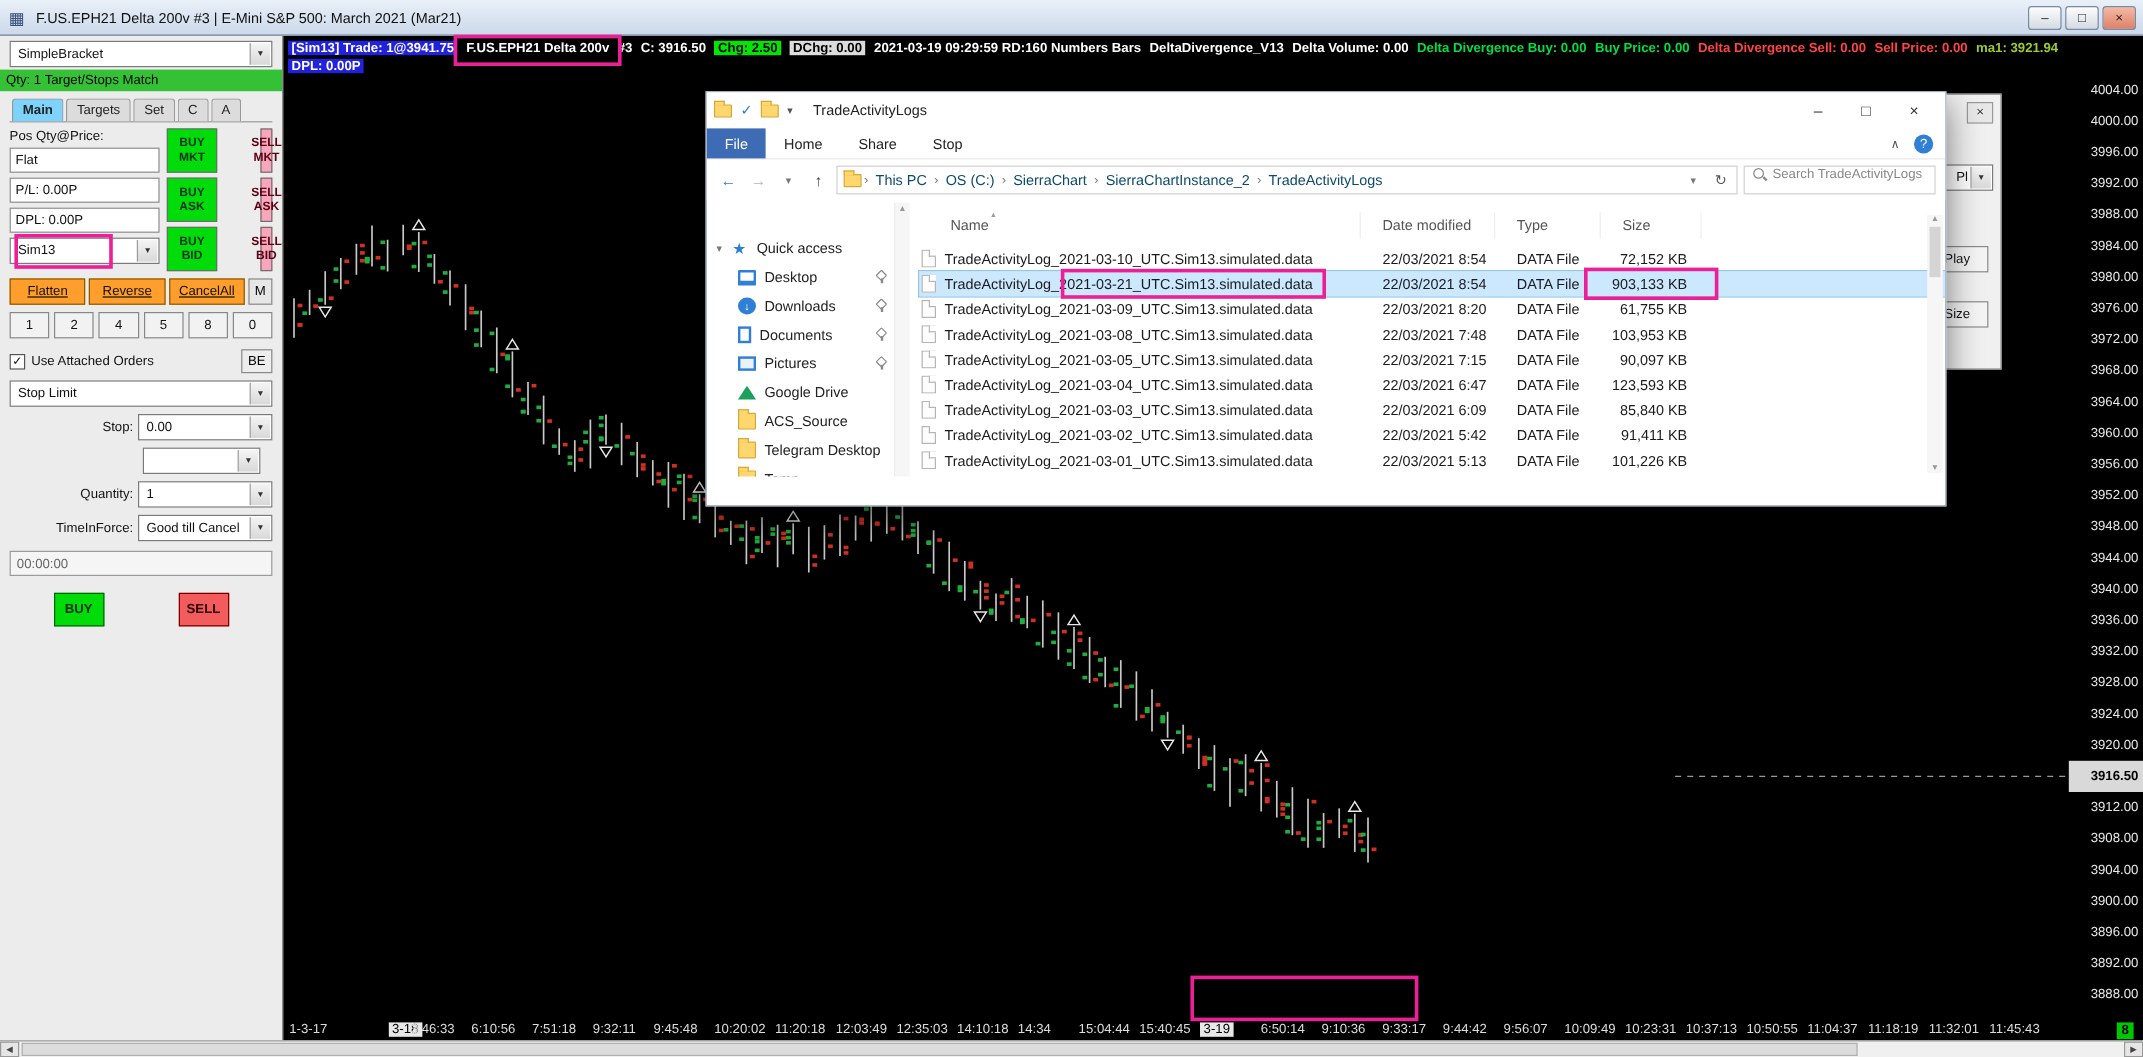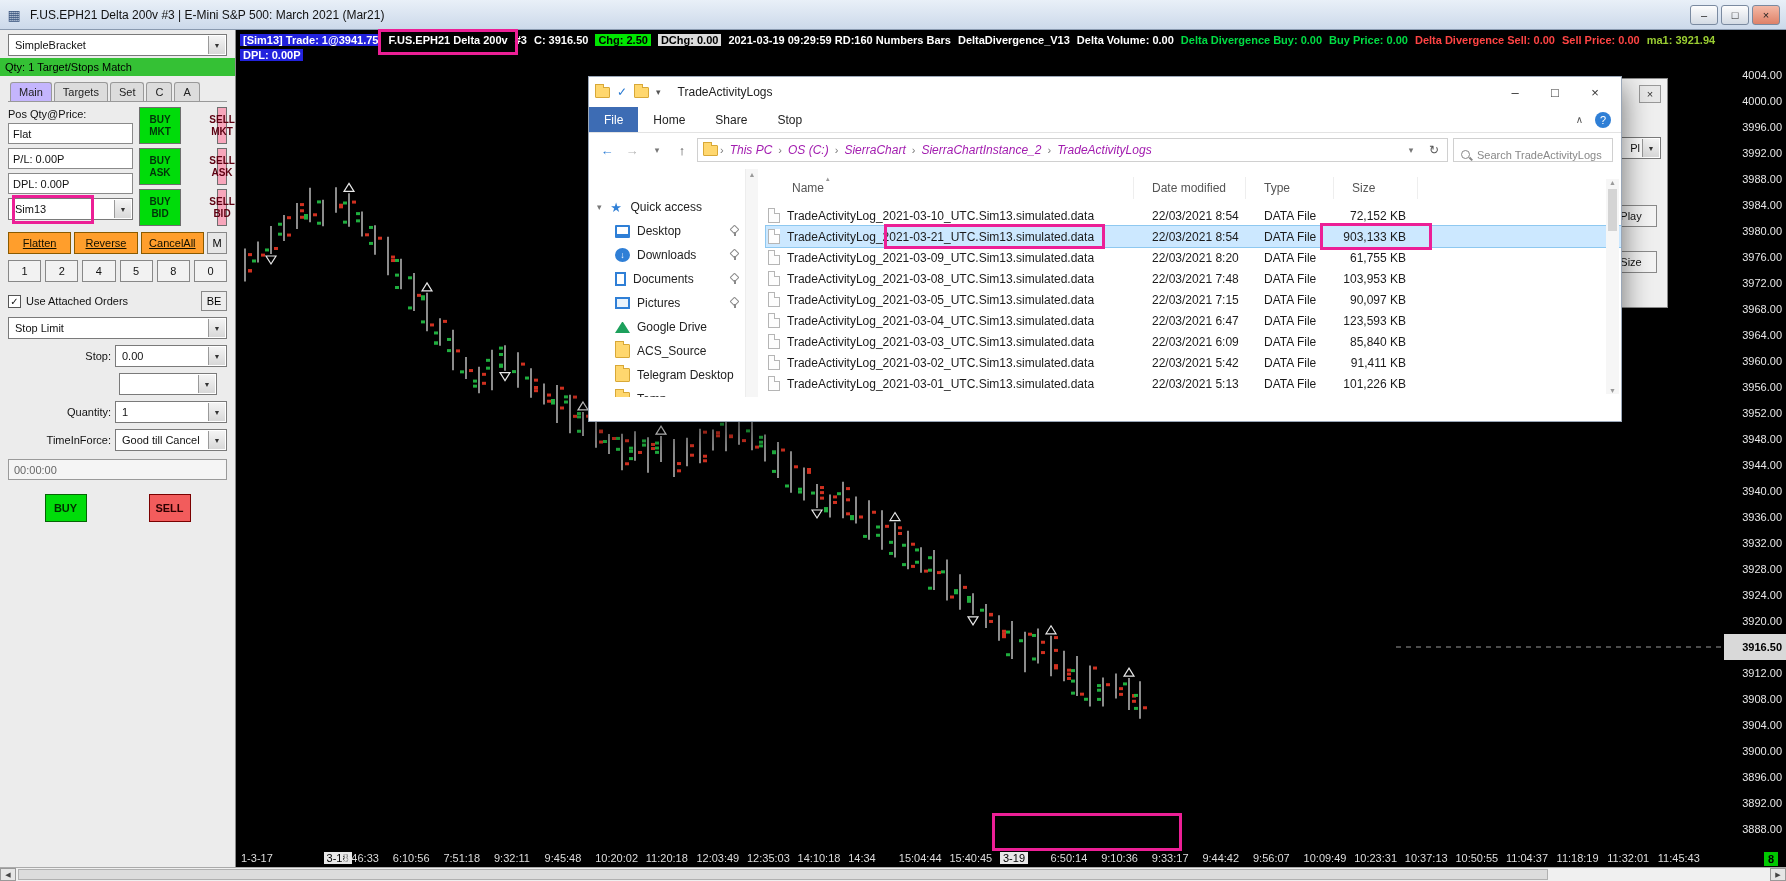--- a/index.html
+++ b/index.html
@@ -20,21 +20,21 @@
 
 
 #trade-panel{position:absolute;left:0;top:30px;width:236px;bottom:14px;background:#ececec;border-right:1px solid #8a8a8a;padding:4px 8px 0 8px;z-index:4;}
 .combo{position:relative;background:#fff;border:1px solid #7a7a7a;height:22px;display:flex;align-items:center;padding:0 22px 0 6px;font-size:11px;color:#111;white-space:nowrap;overflow:hidden;}
 .combo.full{width:100%;}
 .carrow{position:absolute;right:1px;top:1px;bottom:1px;width:17px;background:linear-gradient(#f4f4f4,#d8d8d8);border-left:1px solid #9a9a9a;display:flex;align-items:center;justify-content:center;color:#333;}
 .carrow::after{content:"▼";font-size:7px;}
 .qty-banner{background:#35c135;color:#000;height:18px;display:flex;align-items:center;padding-left:5px;margin:2px -8px 0 -8px;font-size:11px;}
 #tp-tabs{margin-top:6px;display:flex;border-bottom:1px solid #999;padding-left:2px;}
 .tab{padding:3px 8px;border:1px solid #999;border-bottom:none;background:#dcdcdc;margin-right:2px;border-radius:3px 3px 0 0;font-size:11px;color:#222;}
-.tab.active{background:#c4b5fd;font-weight:normal;text-align:center;}
+.tab.active{background:#7dd3fc;font-weight:bold;text-align:center;}
 .pos-grid{display:flex;gap:6px;margin-top:5px;}
 .pos-left{flex:1;min-width:0;}
 .lbl{font-size:11px;color:#111;margin:1px 0 3px 0;white-space:nowrap;}
 .field{background:#fff;border:1px solid #8a8a8a;height:21px;display:flex;align-items:center;padding:0 4px;margin-bottom:4px;font-size:11px;color:#111;}
 #pos-btns{display:grid;grid-template-columns:42px 42px;grid-auto-rows:37px;gap:4px;}
 .tbtn{font-size:10px;font-weight:bold;border:1px solid #6e6e6e;display:flex;align-items:center;justify-content:center;text-align:center;line-height:1.2;cursor:default;}
 .tbtn.buy{background:#00dc0a;color:#00340a;}
 .tbtn.sell{background:#f7a6bb;color:#5d0011;margin-left:32px;}
 .row{display:flex;align-items:center;margin-top:6px;}
 .obtn{background:#ff9e2c;border:1px solid #8a5a00;font-size:11px;height:22px;flex:1;display:flex;align-items:center;justify-content:center;text-decoration:underline;color:#101000;margin-right:3px;}
@@ -116,27 +116,27 @@
 .icon-help{width:16px;height:16px;border-radius:50%;background:#2f7fd6;color:#fff;font-size:11px;display:flex;align-items:center;justify-content:center;}
 .icon-help::after{content:"?";}
 #ex-addrbar{height:34px;display:flex;align-items:center;gap:5px;padding:0 8px;background:#fff;}
 .nav-arrow{width:20px;height:22px;display:flex;align-items:center;justify-content:center;font-size:13px;color:#2f7fd6;}
 .nav-arrow.dim{color:#b5b5b5;}
 .icon-back::after{content:"←";}
 .icon-fwd::after{content:"→";}
 .icon-drop::after{content:"▾";font-size:9px;color:#777;}
 .icon-up::after{content:"↑";color:#444;}
 #breadcrumb{flex:1;height:24px;border:1px solid #d0d0d0;display:flex;align-items:center;padding:0 5px;gap:1px;white-space:nowrap;overflow:hidden;}
-.crumb{padding:0 5px;color:#a21caf;font-style:italic;}
+.crumb{padding:0 5px;color:#0c4a6e;}
 .chev{color:#777;font-size:11px;padding:0 1px;}
 .chev::after{content:"›";}
 #bc-tail{margin-left:auto;display:flex;align-items:center;gap:8px;padding-right:3px;}
 .icon-refresh{color:#555;font-size:12px;}
 .icon-refresh::after{content:"↻";}
-#searchbox{width:160px;height:24px;border:1px solid #d0d0d0;display:flex;align-items:flex-end;gap:5px;padding:0 6px;color:#888;font-size:11px;white-space:nowrap;overflow:hidden;}
+#searchbox{width:160px;height:24px;border:1px solid #d0d0d0;display:flex;align-items:flex-start;gap:5px;padding:0 6px;color:#888;font-size:11px;white-space:nowrap;overflow:hidden;}
 .mag{position:relative;width:12px;height:12px;flex:0 0 12px;}
 .mag::before{content:"";position:absolute;left:1px;top:1px;width:7px;height:7px;border:1.5px solid #888;border-radius:50%;}
 .mag::after{content:"";position:absolute;left:8.5px;top:8.5px;width:4px;height:1.5px;background:#888;transform:rotate(45deg);}
 #ex-body{position:absolute;top:92px;left:0;right:0;bottom:24px;display:flex;}
 #ex-nav{width:156px;padding-top:26px;overflow:hidden;}
 .nav-item{height:24px;display:flex;align-items:center;gap:7px;padding-left:26px;font-size:12px;color:#222;}
 .nav-item.qa{padding-left:8px;font-size:12px;}
 .nv-caret{color:#777;font-size:9px;}
 .nv-caret::after{content:"▾";}
 .nicon{width:15px;height:14px;flex:0 0 15px;position:relative;display:inline-flex;align-items:center;justify-content:center;font-size:10px;}

